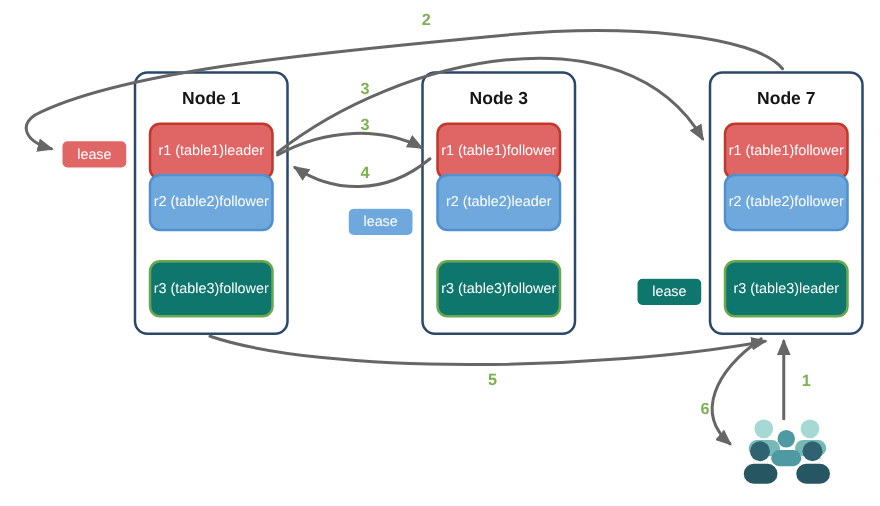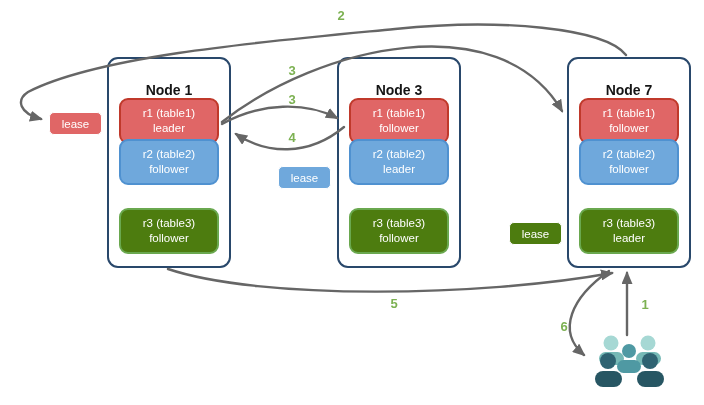--- a/index.html
+++ b/index.html
@@ -5,31 +5,31 @@
   html,body{margin:0;padding:0;background:#fff;}
   .canvas{
     position:relative;width:704px;height:405px;background:#ffffff;overflow:hidden;
     font-family:"Liberation Sans","DejaVu Sans",sans-serif;
   }
   .node{
     position:absolute;top:57px;width:124px;height:211px;box-sizing:border-box;
     background:#ffffff;border:2px solid #29486b;border-radius:11px;z-index:1;
   }
   .node-title{
-    text-align:center;font-weight:bold;font-size:14px;color:#151515;margin-top:23px;
+    text-align:center;font-weight:bold;font-size:14px;color:#151515;margin-top:11px;
   }
   .replica{
     position:absolute;left:10px;width:100px;height:46px;box-sizing:border-box;
     border-radius:9px;border:2px solid;color:#ffffff;font-size:11.5px;line-height:1.28;
-    display:flex;flex-direction:column;align-items:center;justify-content:center;text-align:center;
+    display:flex;flex-direction:row;align-items:center;justify-content:center;text-align:center;
   }
   .replica.r1{top:39px}.replica.r2{top:80px}.replica.r3{top:149px}
   .red{background:#e06666;border-color:#c0392b}
   .blue{background:#6fa8dc;border-color:#4f91d0}
-  .green{background:#4d7c0f;border-color:#6aa84f}
+  .green{background:#0f766e;border-color:#6aa84f}
   .lease{
     position:absolute;width:53px;height:23px;box-sizing:border-box;border-radius:5px;
     border:1.5px solid;color:#fff;font-size:11.5px;z-index:3;
     display:flex;align-items:center;justify-content:center;text-align:right;
   }
   .step{
     position:absolute;width:16px;text-align:center;font-weight:bold;font-size:13px;
     color:#7cb152;z-index:3;
   }
   svg.overlay{position:absolute;left:0;top:0;z-index:2;}

